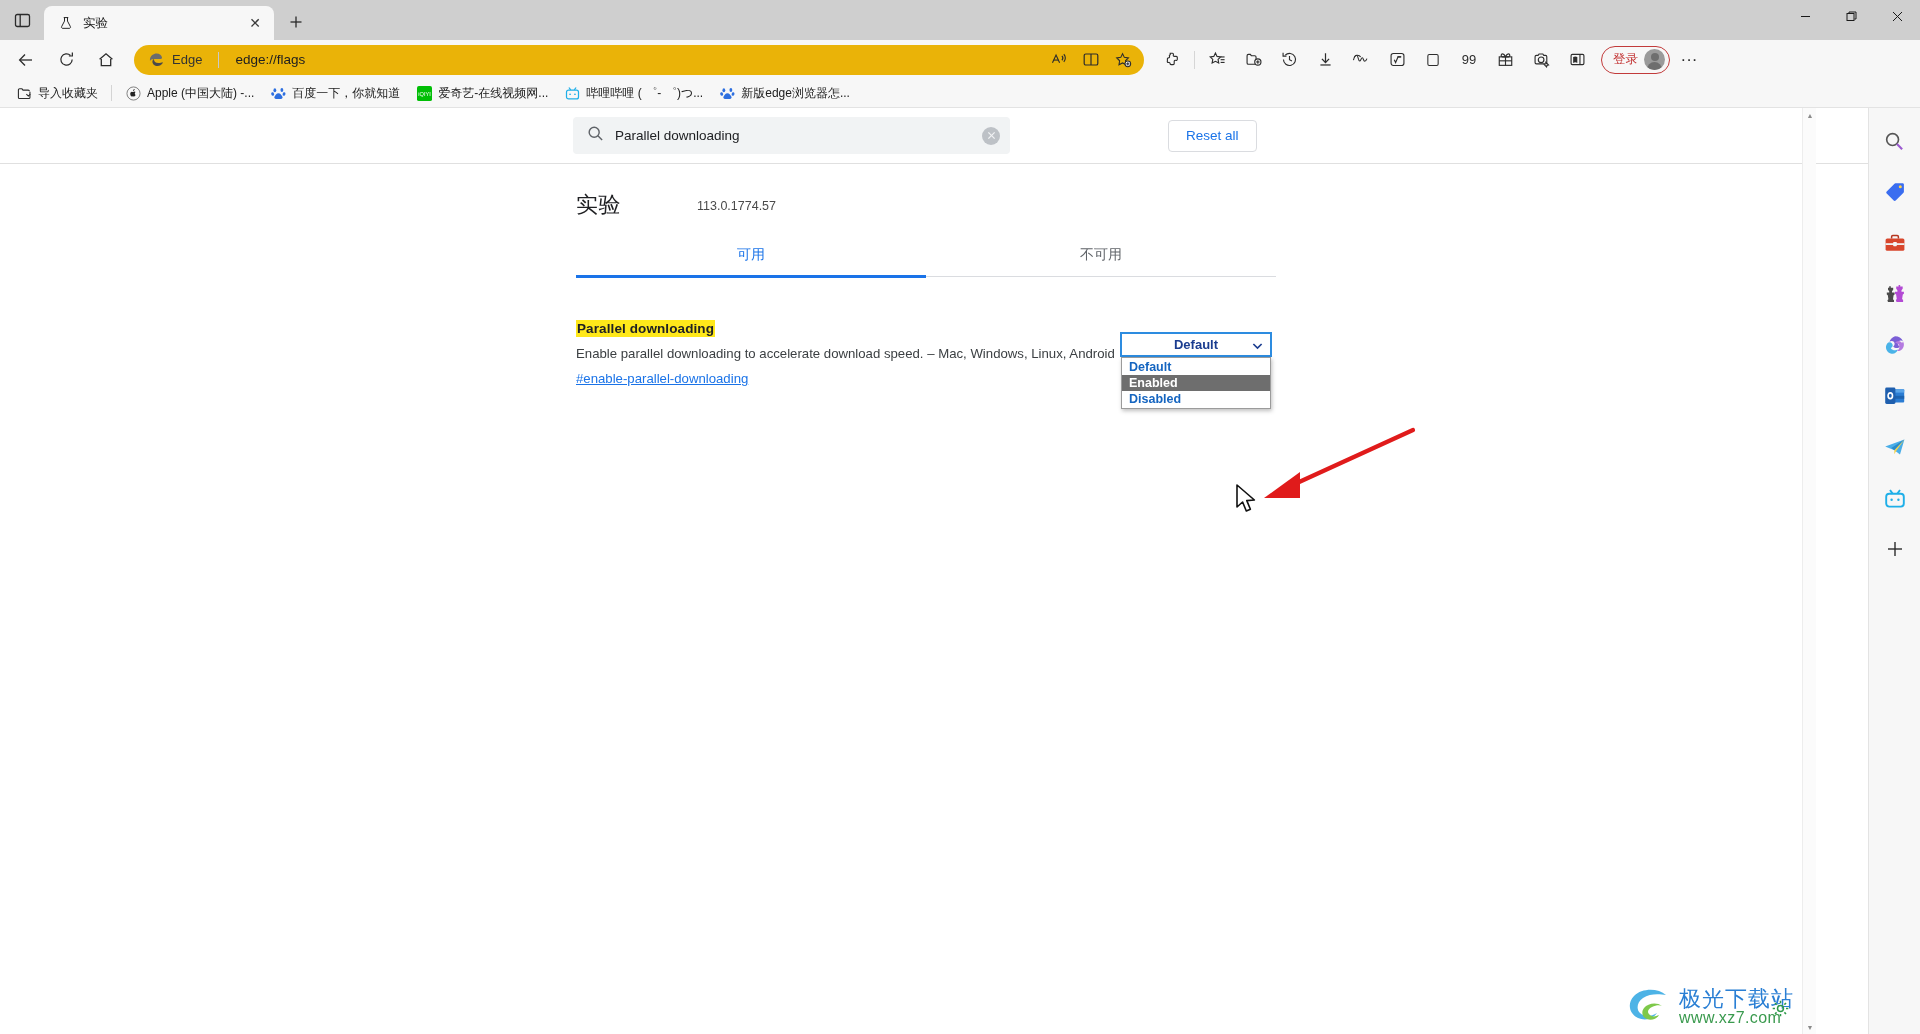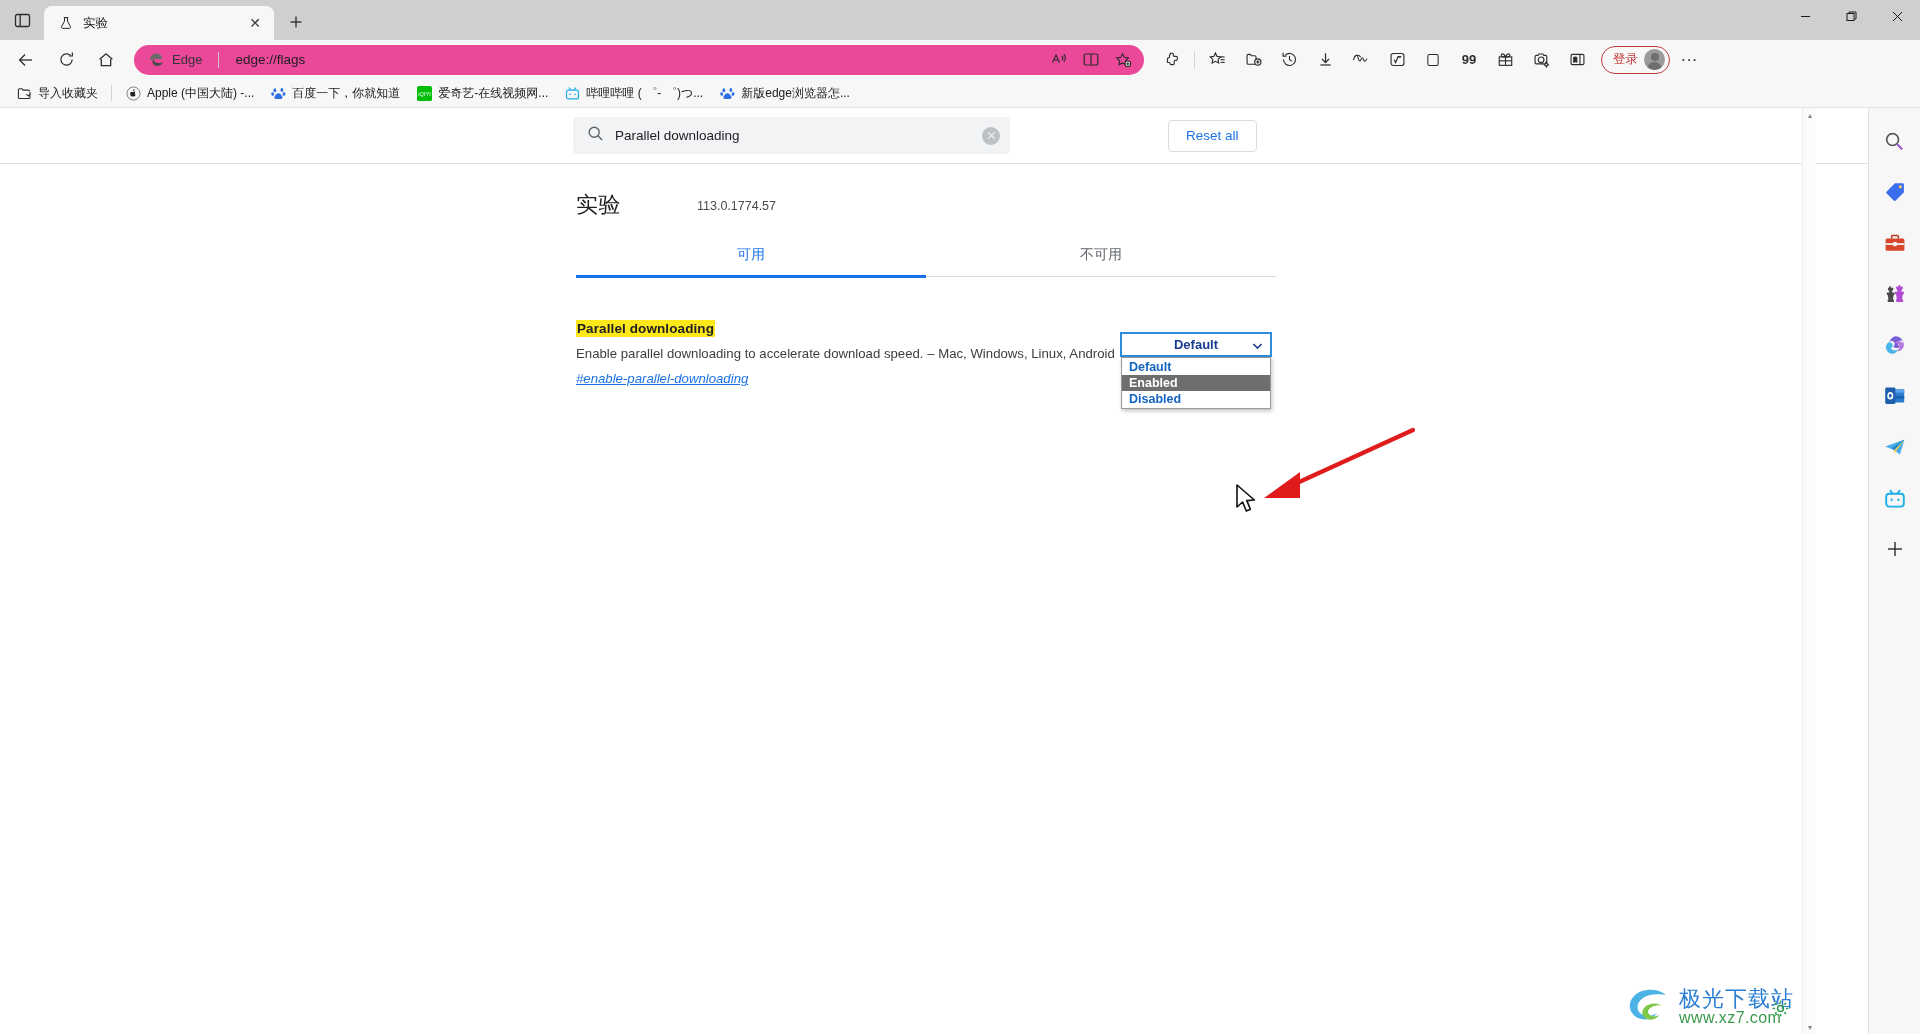--- a/index.html
+++ b/index.html
@@ -66,21 +66,21 @@
   .nav-icon-btn {
     width: 40px; height: 32px;
     display: flex; align-items: center; justify-content: center;
     color: #2c2c2c; border-radius: 5px;
   }
   .omnibox {
     flex: 0 0 auto;
     width: 1010px;
     height: 30px;
     margin: 0 6px 0 8px;
-    background: #ec4899;
+    background: #eab308;
     border-radius: 16px;
     display: flex; align-items: center;
     padding: 0 6px 0 14px;
     gap: 16px;
     position: relative;
   }
   .omni-brand { display: flex; align-items: center; gap: 8px; }
   .omni-brand-text { font-size: 13px; color: #333; }
   .omni-sep { width: 1px; height: 16px; background: #c9c9c9; }
   .omni-url { font-size: 13.5px; color: #202020; flex: 1; }
@@ -89,21 +89,21 @@
     width: 30px; height: 26px; display:flex; align-items:center; justify-content:center;
     color: #2c2c2c; border-radius: 4px;
   }
   .toolbar-right {
     display: flex; align-items: center; flex: 1; justify-content: flex-start; gap: 0px;
     margin-left: 4px;
   }
   .tb-btn {
     width: 36px; height: 32px;
     display:flex; align-items:center; justify-content:center;
-    color: #2d2d2d; border-radius: 5px; font-weight: bold;
+    color: #2d2d2d; border-radius: 5px;
   }
   .tb-sep { width:1px; height:18px; background:#d6d6d6; margin:0 4px; }
   .signin-pill {
     height: 28px; display: flex; align-items: center; gap: 6px;
     border: 1px solid #c23b3b; border-radius: 16px;
     padding: 0 4px 0 11px; margin-left: 6px; margin-right: 2px;
   }
   .signin-text { font-size: 12.5px; color: #c23030; }
   .avatar {
     width: 21px; height: 21px; border-radius: 50%;
@@ -213,21 +213,21 @@
   .flag-name {
     font-size: 13.5px; font-weight: bold; color: #202124;
     background: #ffe81a; display: inline-block; padding: 1px 1px;
     letter-spacing: .1px;
   }
   .flag-desc {
     font-size: 13.2px; color: #3c4043; margin-top: 7px; line-height: 1.45;
   }
   .flag-anchor {
     display: inline-block; margin-top: 8px;
-    font-size: 13.2px; color: #1a73e8; text-decoration: underline; font-style: italic;
+    font-size: 13.2px; color: #1a73e8; text-decoration: underline;
   }
 
   
   .select-area {
     position: absolute; left: 544px; top: 13px; width: 152px; font-weight: bold;
   }
   .select-box {
     width: 152px; height: 25px;
     border: 2px solid #2d8ce0;
     background: #ffffff;

